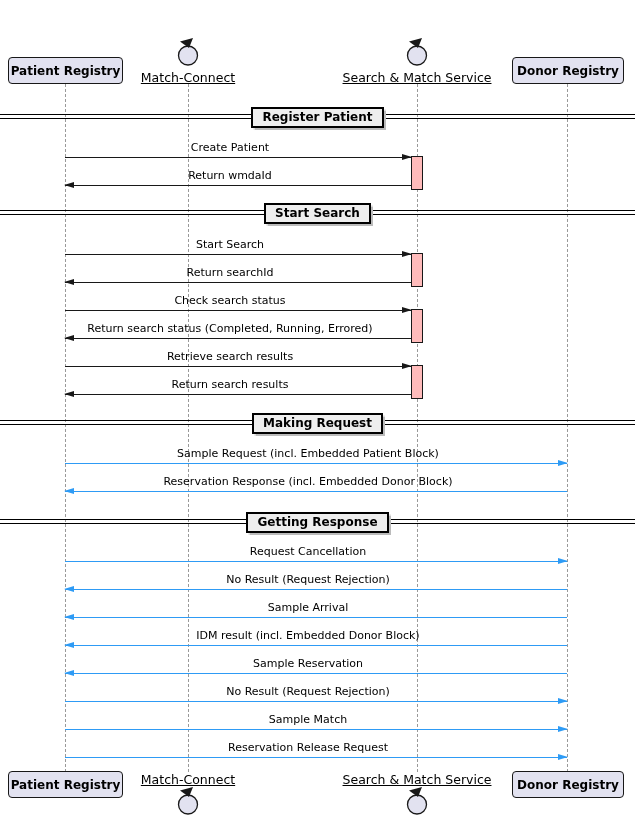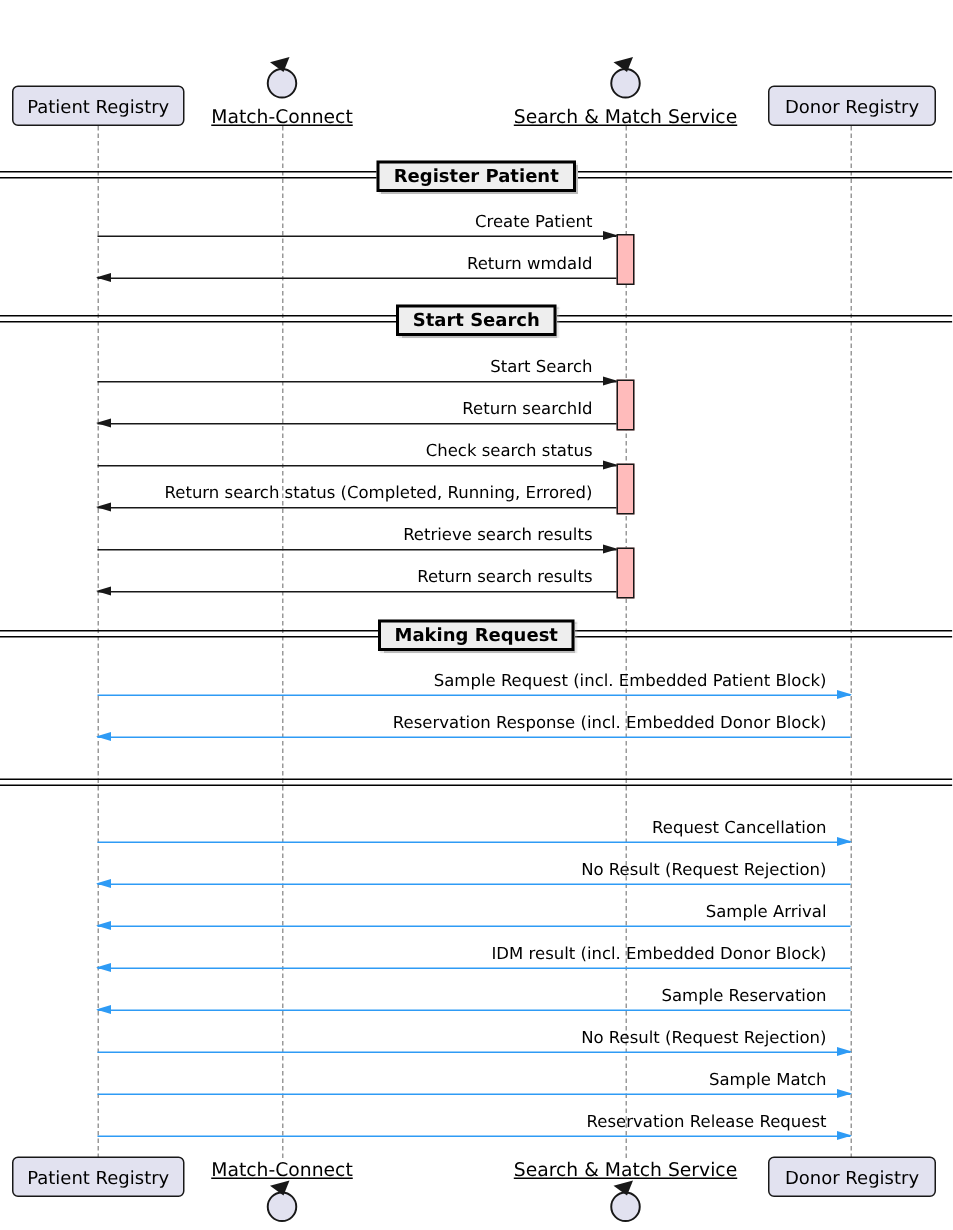--- a/index.html
+++ b/index.html
@@ -17,21 +17,21 @@
   }
   .title{
     position:absolute;top:13px;left:0;width:635px;text-align:center;
     font-size:13.5px;font-weight:bold;
   }
   .lifeline{position:absolute;width:0;border-left:1px dashed var(--lgray);}
   .pbox{
     position:absolute;height:27px;background:var(--pfill);
     border:1.4px solid var(--ink);border-radius:4px;
     display:flex;align-items:center;justify-content:center;
-    font-size:12px;white-space:nowrap;box-sizing:border-box;
+    font-size:12px;white-space:nowrap;box-sizing:border-box;font-weight:bold;
   }
   .plabel{
     position:absolute;transform:translateX(-50%);white-space:nowrap;
     font-size:12.5px;
     text-decoration:underline;
   }
   .cicon{position:absolute;width:26px;height:30px;}
   .divider-lines{
     position:absolute;left:0;width:635px;height:3px;
     border-top:1.5px solid #000;border-bottom:1.5px solid #000;
@@ -41,21 +41,21 @@
     display:inline-block;background:var(--dfill);border:2px solid #000;
     padding:1px 9px 2px 9px;font-size:12px;font-weight:bold;white-space:nowrap;
     box-shadow:1.5px 1.5px 1px #bbb;
   }
   .activation{
     position:absolute;left:411px;width:10px;background:var(--afill);
     border:1px solid var(--ink);box-sizing:content-box;
   }
   .msg{position:absolute;height:0;}
   .msg-label{
-    position:absolute;left:0;right:16px;bottom:3px;text-align:right;
+    position:absolute;left:0;right:16px;bottom:3px;text-align:center;
     font-size:11px;white-space:nowrap;
   }
   .msg-line{position:absolute;left:0;right:0;top:0;height:0;border-top:1px solid var(--ink);}
   .msg[data-color="blue"] .msg-line{border-top-color:var(--blue);}
   .msg[data-dir="right"] .msg-line::after{
     content:'';position:absolute;right:-1px;top:-4px;width:0;height:0;
     border-style:solid;border-width:3.5px 0 3.5px 10px;
     border-color:transparent transparent transparent var(--ink);
   }
   .msg[data-dir="left"] .msg-line::before{
@@ -84,20 +84,23 @@
 
   <div class="divider-wrap" style="top:106px;">
     <span class="divider-box">Register Patient</span>
   </div>
   <div class="divider-wrap" style="top:202px;">
     <span class="divider-box">Start Search</span>
   </div>
   <div class="divider-wrap" style="top:412px;">
     <span class="divider-box">Making Request</span>
   </div>
+  <div class="divider-wrap" style="top:511px;">
+    <span class="divider-box">Getting Response</span>
+  </div>
 
   <div class="activation" style="top:156px;height:32px;"></div>
   <div class="activation" style="top:253px;height:32px;"></div>
   <div class="activation" style="top:309px;height:32px;"></div>
   <div class="activation" style="top:365px;height:32px;"></div>
 
   <div class="msg" data-dir="right" data-color="black" style="left:65px;width:346px;top:157px;">
     <div class="msg-label">Create Patient</div>
     <div class="msg-line"></div>
   </div>

